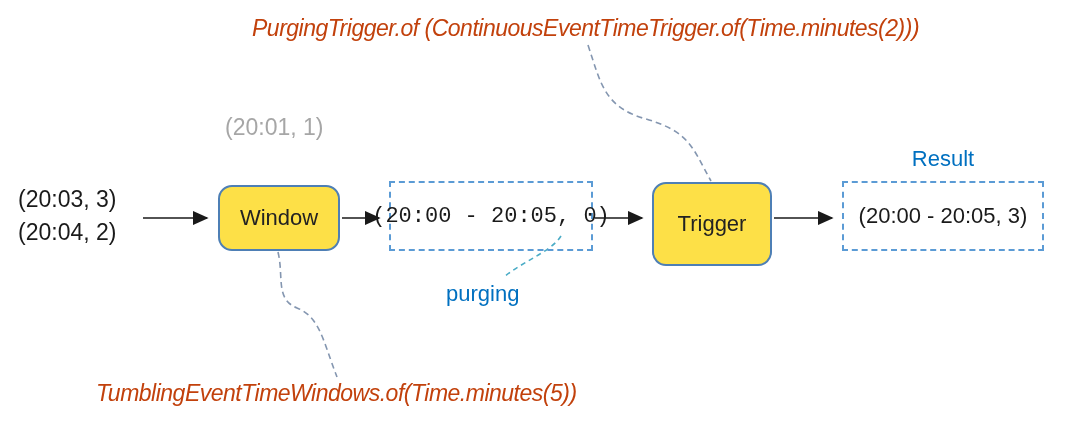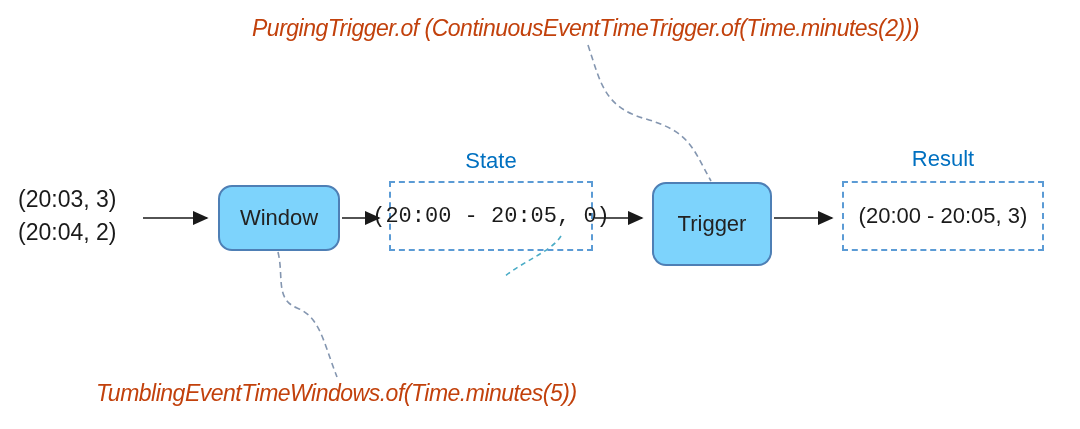--- a/index.html
+++ b/index.html
@@ -40,21 +40,21 @@
     left: 225px; top: 110px;
     color: #A6A6A6;
     line-height: 35px;
   }
   .incoming-events {
     left: 18px; top: 183px;
     color: #1a1a1a;
     line-height: 33px;
   }
   .node {
-    background: #7dd3fc;
+    background: #fde047;
     border: 2px solid #4E7FB5;
     border-radius: 14px;
     display: flex;
     align-items: center;
     justify-content: center;
     font-size: 22px;
     color: #222222;
     box-sizing: border-box;
   }
   .window-node { left: 218px; top: 185px; width: 122px; height: 66px; }
@@ -104,31 +104,32 @@
     <path d="M588,45 C601,84 604,107 646,119 C690,132 692,147 711,181" fill="none" stroke="#8496B0" stroke-width="1.6" stroke-dasharray="6,4"></path>
     <path d="M278,252 C284,277 275,299 297,308 C320,317 323,341 337,377" fill="none" stroke="#8496B0" stroke-width="1.6" stroke-dasharray="6,4"></path>
     <path d="M561,236 C551,252 523,261 504,277" fill="none" stroke="#4BACC6" stroke-width="1.6" stroke-dasharray="5,4"></path>
   </svg>
 
   <div class="abs code-annotation top-annotation">PurgingTrigger.of (ContinuousEventTimeTrigger.of(Time.minutes(2)))</div>
 
   <div class="abs code-annotation bottom-annotation">TumblingEventTimeWindows.of(Time.minutes(5))</div>
 
   <div class="abs event-list pending-events">
+    <span class="line">(20:01, 1)</span>
   </div>
 
   <div class="abs event-list incoming-events">
     <span class="line">(20:03, 3)</span>
     <span class="line">(20:04, 2)</span>
   </div>
 
   <div class="abs node window-node">Window</div>
 
-  <div class="abs box-title state-title">State</div>
   <div class="abs dashed-box state-box">(20:00 - 20:05, 0)</div>
 
   <div class="abs node trigger-node">Trigger</div>
 
   <div class="abs box-title result-title">Result</div>
   <div class="abs dashed-box result-box">(20:00 - 20:05, 3)</div>
 
+  <div class="abs purging-label">purging</div>
 
 </div>
 
 </body></html>

